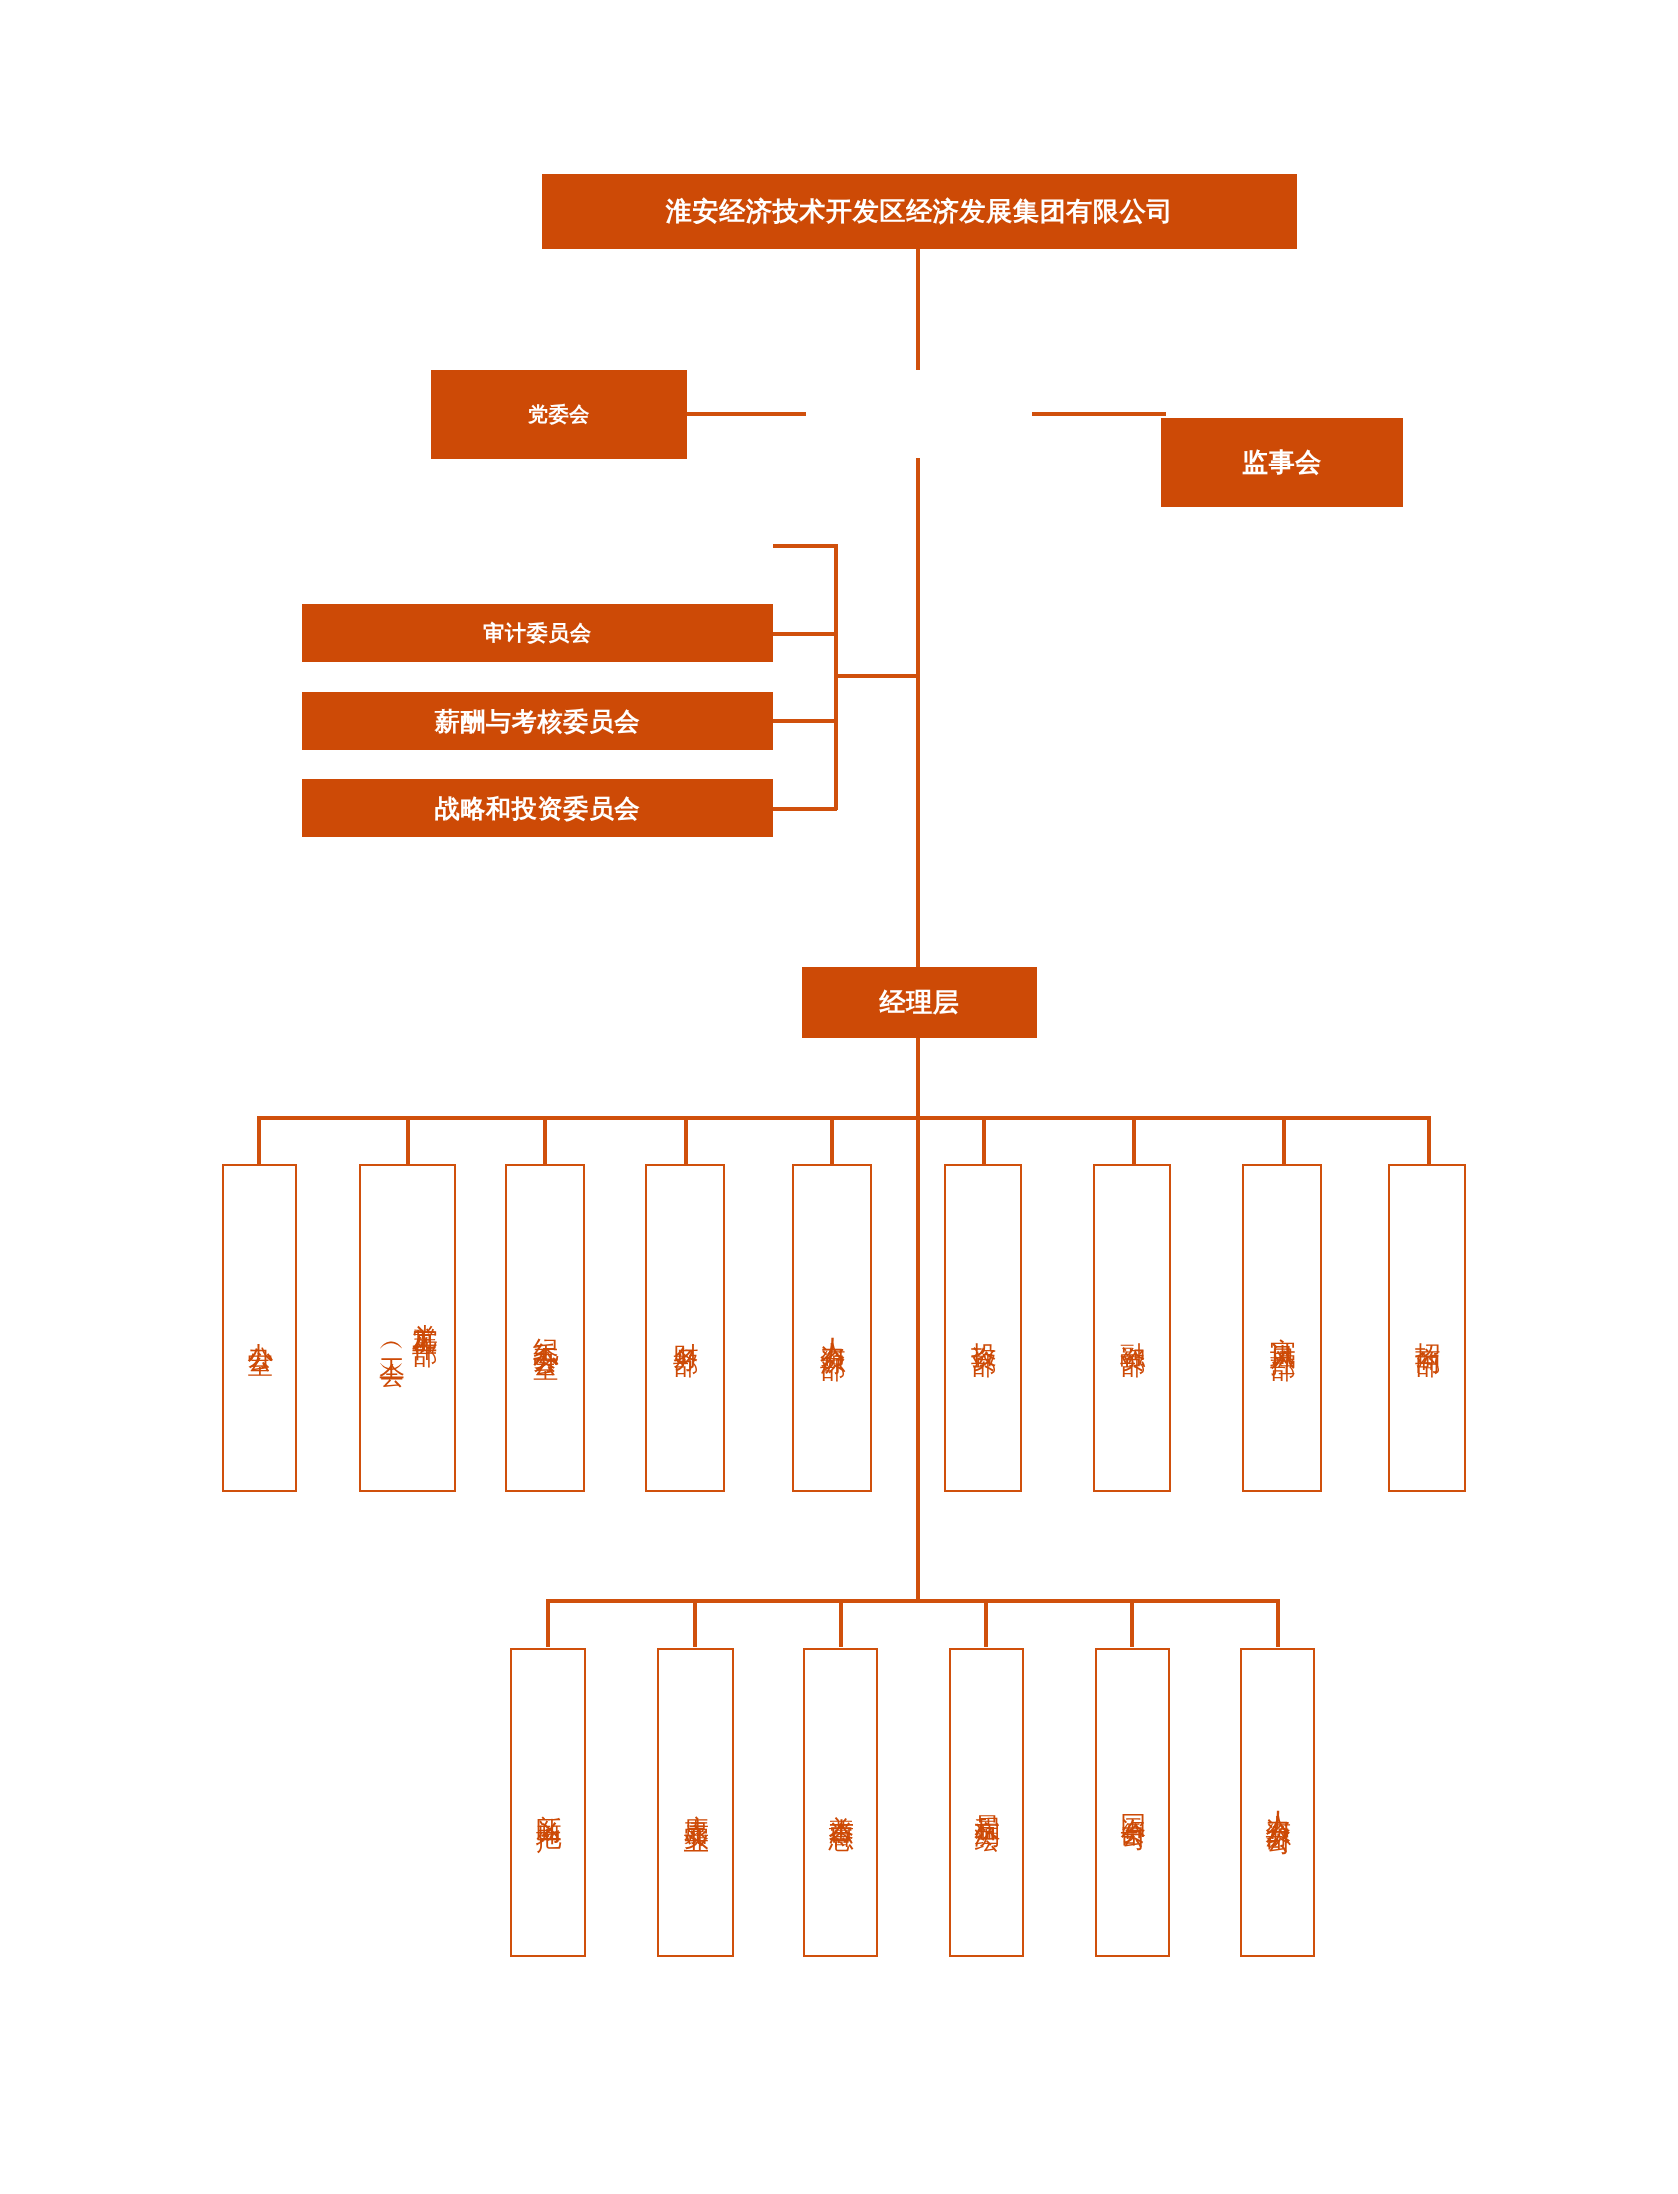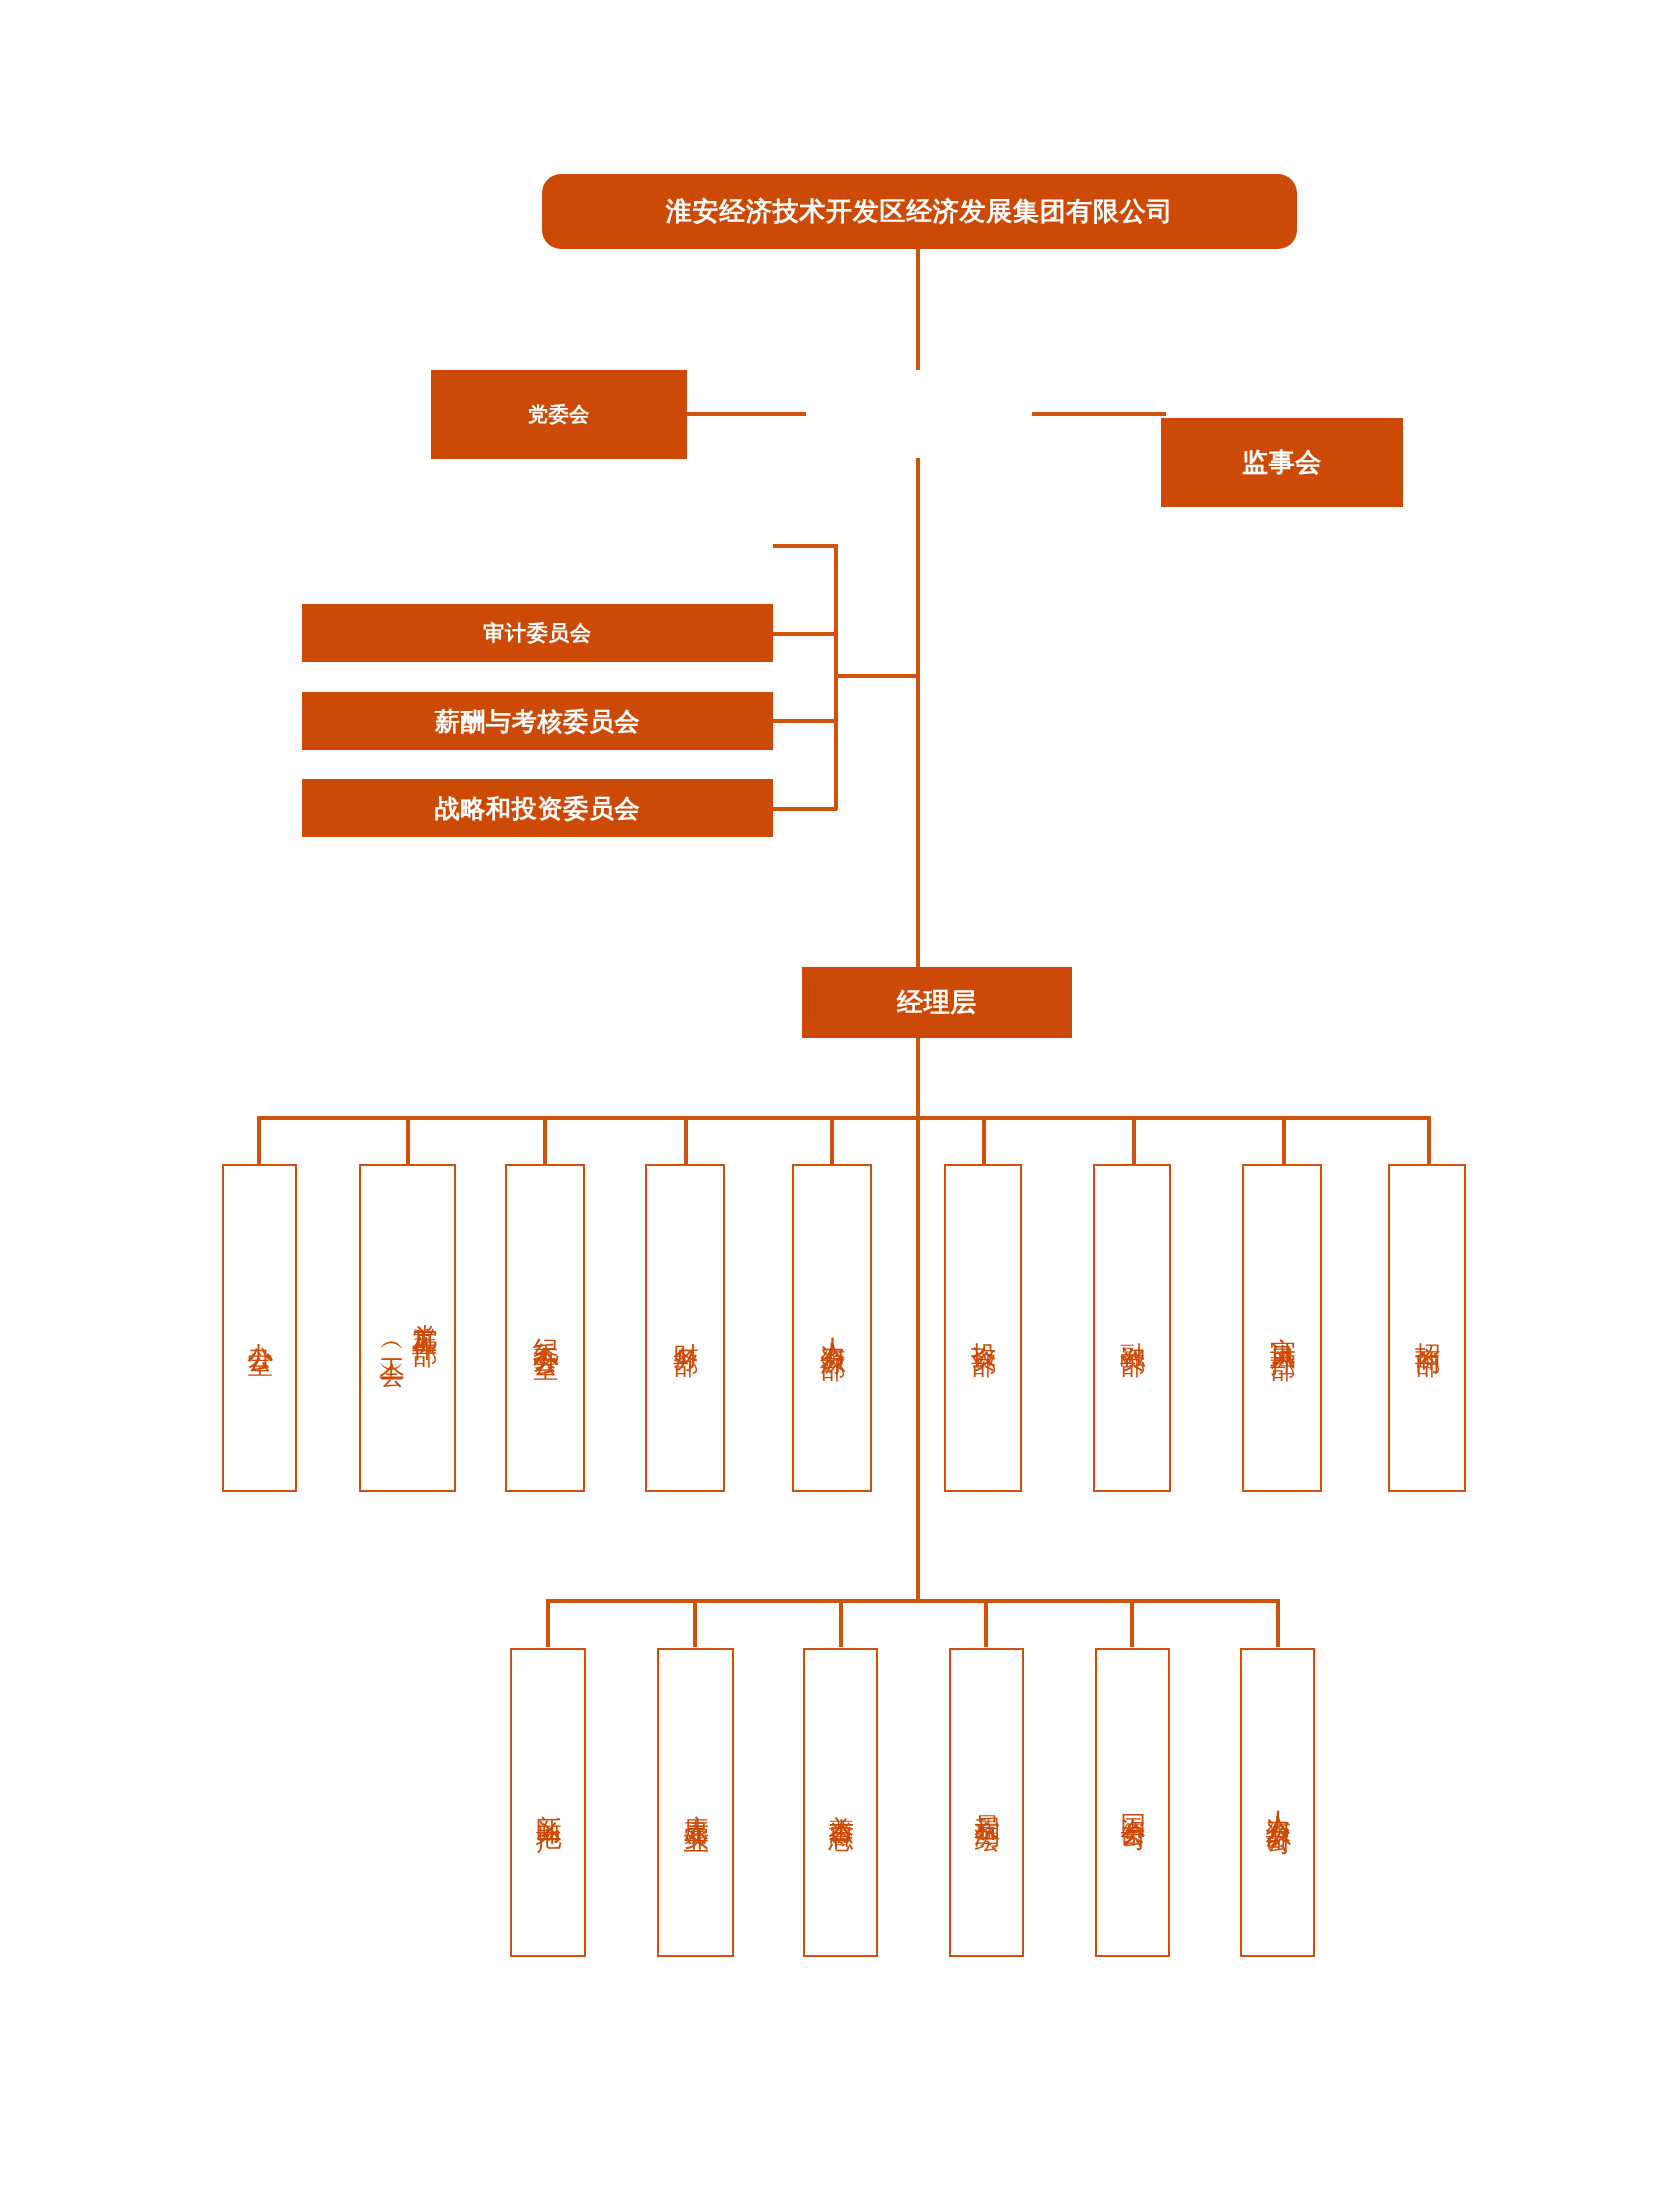--- a/index.html
+++ b/index.html
@@ -63,21 +63,21 @@
     letter-spacing: 4.3px;
     white-space: nowrap;
     text-align: center;
   }
 </style>
 </head>
 <body>
 
 <div id="canvas">
 
-  <div class="fbox" style="left:542px; top:174px; width:755px; height:75px; font-size:26px;border-radius:19px;">
+  <div class="fbox" style="left:542px; top:174px; width:755px; height:75px; font-size:26px;">
     <span>淮安经济技术开发区经济发展集团有限公司</span>
   </div>
 
   <div class="line vline" style="left:916px; top:249px; height:121px;"></div>
 
   <div class="fbox" style="left:431px; top:370px; width:256px; height:89px; font-size:20px;">
     <span>党委会</span>
   </div>
 
 
@@ -102,21 +102,21 @@
 
   <div class="line hline" style="left:773px; top:544px; width:64px;"></div>
   <div class="line hline" style="left:773px; top:632px; width:64px;"></div>
   <div class="line hline" style="left:773px; top:719px; width:64px;"></div>
   <div class="line hline" style="left:773px; top:807px; width:64px;"></div>
 
   <div class="line vline" style="left:834px; top:544px; height:266px;"></div>
 
   <div class="line hline" style="left:834px; top:674px; width:84px;"></div>
 
-  <div class="fbox" style="left:802px; top:967px; width:270px; height:71px; font-size:26px;">
+  <div class="fbox" style="left:802px; top:967px; width:235px; height:71px; font-size:26px;">
     <span>经理层</span>
   </div>
 
   <div class="line vline" style="left:916px; top:1038px; height:82px;"></div>
 
   <div class="line hline" style="left:259px; top:1116px; width:1169px;"></div>
 
   <div class="line vline" style="left:257px; top:1116px; height:48px;"></div>
   <div class="line vline" style="left:406px; top:1116px; height:48px;"></div>
   <div class="line vline" style="left:543px; top:1116px; height:48px;"></div>

